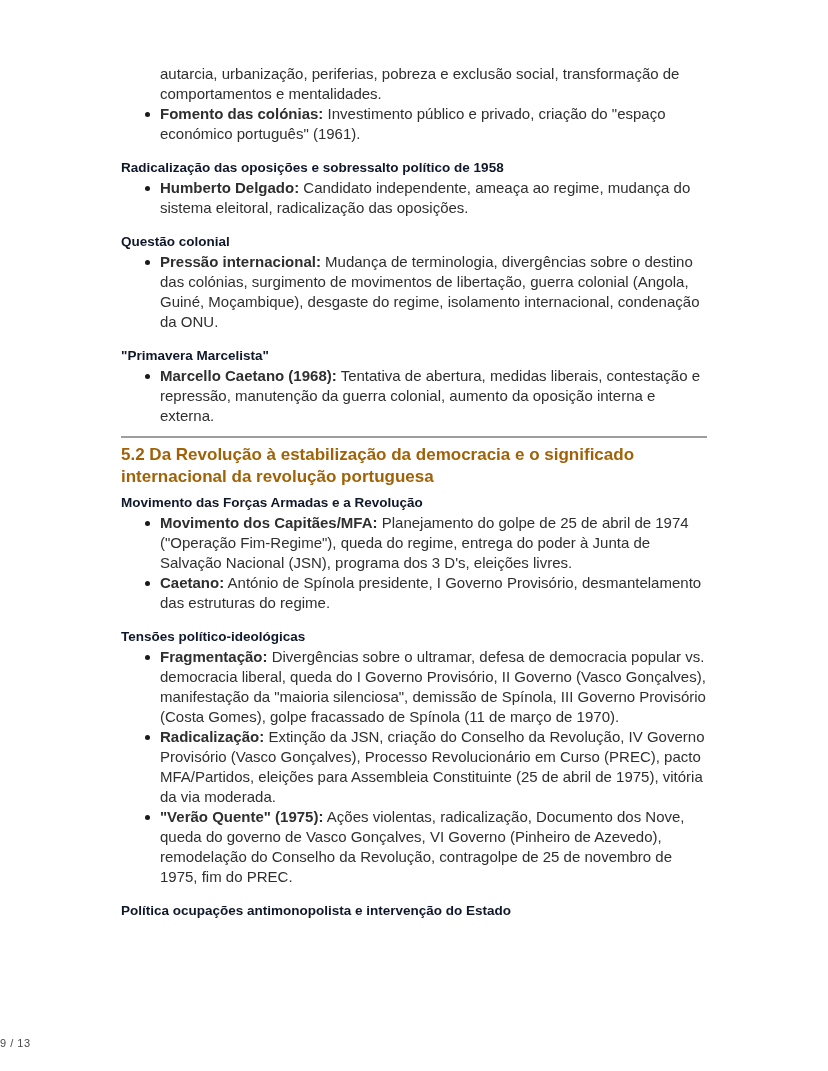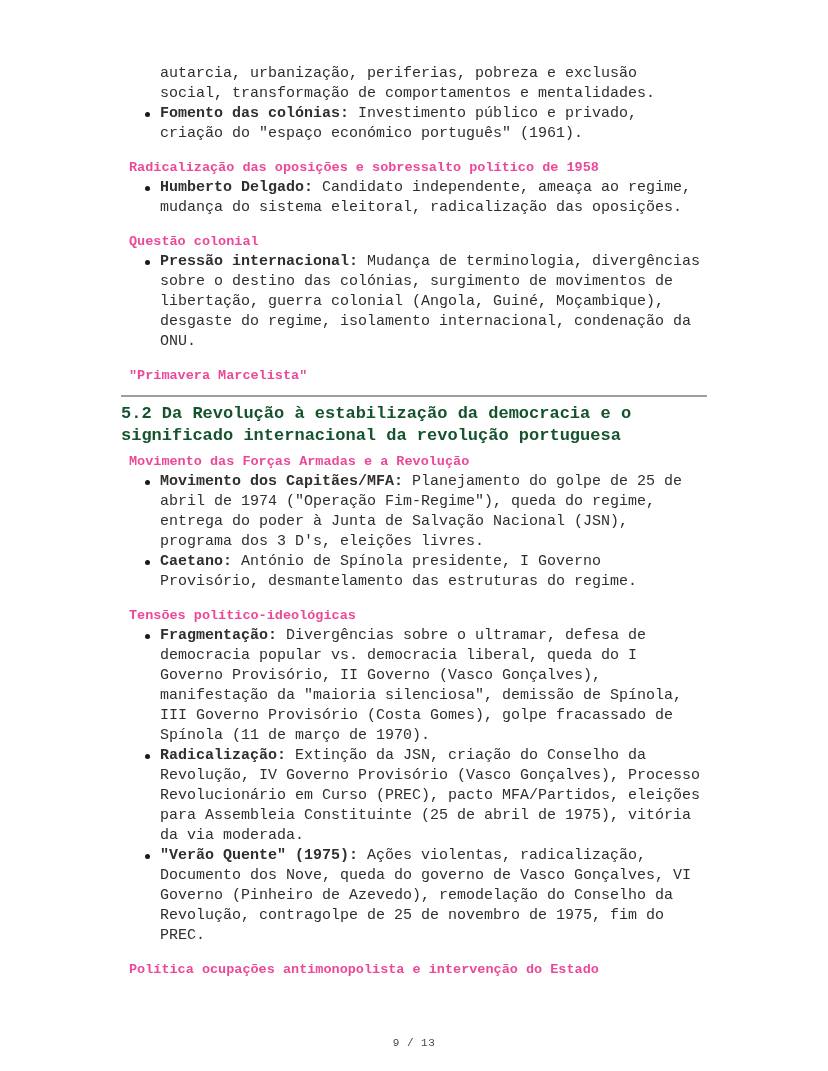--- a/index.html
+++ b/index.html
@@ -1,21 +1,21 @@
 <!DOCTYPE html>
 <html><head>
 <meta charset="utf-8">
 <style>
   html, body { margin: 0; padding: 0; background: #ffffff; }
   .page {
     position: relative;
     width: 828px;
     height: 1071px;
     background: #ffffff;
-    font-family: Liberation Mono, monospace;
+    font-family: Liberation Sans, sans-serif;
     color: #2f2f2f;
     overflow: hidden;
   }
   .content {
     position: absolute;
     left: 121px;
     top: 64px;
     width: 586px;
   }
   p.cont {
@@ -41,44 +41,43 @@
     top: 8px;
     width: 5px;
     height: 5px;
     border-radius: 50%;
     background: #1a1a1a;
   }
   .term { font-weight: bold; }
   h3.subhead {
     font-size: 13.5px;
     line-height: 19px;
-    margin: 14px 0 1px 8px;
+    margin: 14px 0 1px 0;
     font-weight: bold;
-    color: #ec4899;
+    color: #0f172a;
   }
   h2.section-title {
     font-size: 17px;
     line-height: 22px;
     margin: 0 0 3px 0;
     font-weight: bold;
-    color: #14532d;
+    color: #a16207;
   }
   h2.section-title + h3.subhead { margin-top: 5px; }
   hr.divider {
     border: 0;
     height: 0;
     border-top: 2px solid #9e9e9e;
     margin: 10px 0 6px 0;
   }
   .footer {
     position: absolute;
     left: 0;
     right: 0;
     bottom: 22px;
-    text-align: center;
     font-size: 11px;
     color: #484848;
     letter-spacing: 0.5px;
   }
 </style>
 </head>
 <body>
 
 <div class="page">
   <div class="content" id="doc-content">
@@ -88,20 +87,23 @@
       </ul>
       <h3 class="subhead">Radicalização das oposições e sobressalto político de 1958</h3>
       <ul class="bullets">
         <li><span class="dot"></span><span class="term">Humberto Delgado:</span> <span class="desc">Candidato independente, ameaça ao regime, mudança do sistema eleitoral, radicalização das oposições.</span></li>
       </ul>
       <h3 class="subhead">Questão colonial</h3>
       <ul class="bullets">
         <li><span class="dot"></span><span class="term">Pressão internacional:</span> <span class="desc">Mudança de terminologia, divergências sobre o destino das colónias, surgimento de movimentos de libertação, guerra colonial (Angola, Guiné, Moçambique), desgaste do regime, isolamento internacional, condenação da ONU.</span></li>
       </ul>
       <h3 class="subhead">"Primavera Marcelista"</h3>
+      <ul class="bullets">
+        <li><span class="dot"></span><span class="term">Marcello Caetano (1968):</span> <span class="desc">Tentativa de abertura, medidas liberais, contestação e repressão, manutenção da guerra colonial, aumento da oposição interna e externa.</span></li>
+      </ul>
       <hr class="divider">
       <h2 class="section-title">5.2 Da Revolução à estabilização da democracia e o significado internacional da revolução portuguesa</h2>
       <h3 class="subhead">Movimento das Forças Armadas e a Revolução</h3>
       <ul class="bullets">
         <li><span class="dot"></span><span class="term">Movimento dos Capitães/MFA:</span> <span class="desc">Planejamento do golpe de 25 de abril de 1974 ("Operação Fim-Regime"), queda do regime, entrega do poder à Junta de Salvação Nacional (JSN), programa dos 3 D's, eleições livres.</span></li>
       </ul>
       <ul class="bullets">
         <li><span class="dot"></span><span class="term">Caetano:</span> <span class="desc">António de Spínola presidente, I Governo Provisório, desmantelamento das estruturas do regime.</span></li>
       </ul>
       <h3 class="subhead">Tensões político-ideológicas</h3>

